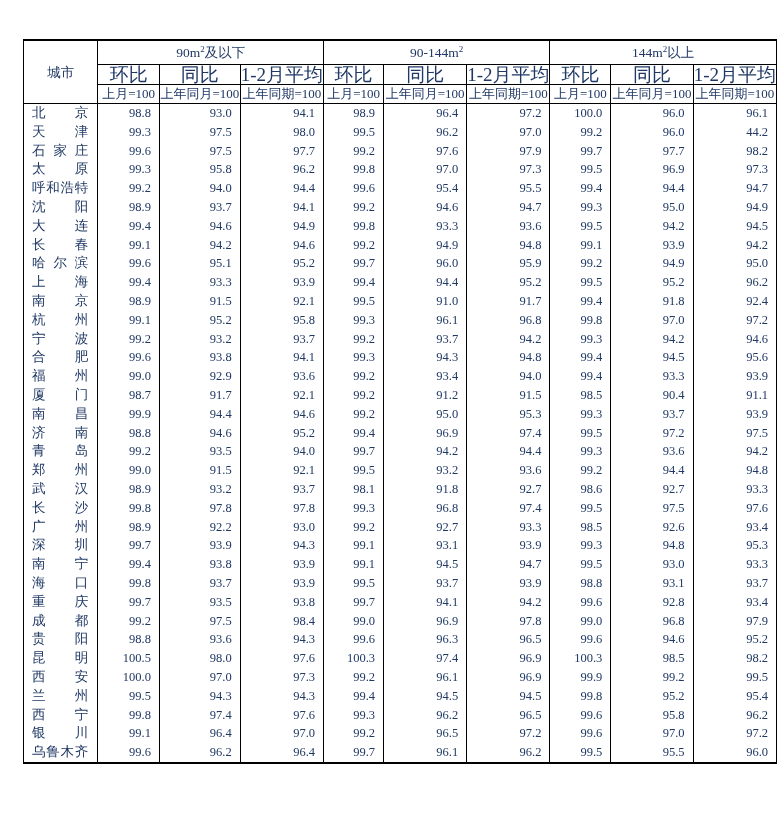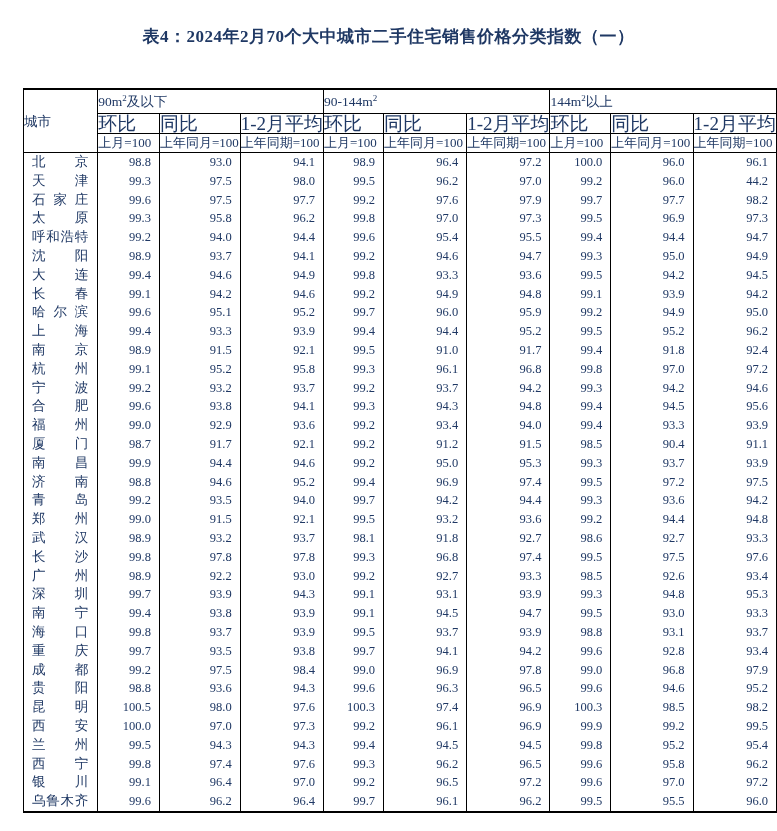--- a/index.html
+++ b/index.html
@@ -26,21 +26,21 @@
     table-layout: fixed;
     margin: 39px 0 0 23px;
     border-left: 1px solid #000;
     border-right: 1px solid #000;
     border-top: 2.5px solid #000;
     border-bottom: 2.5px solid #000;
   }
   table.idx th {
     border: 1px solid #000;
     font-weight: normal;
-    text-align: left;
+    text-align: center;
     padding: 0;
     overflow: hidden;
     white-space: nowrap;
   }
   tr.group-row th { height: 23px; font-size: 13.5px; line-height: 23px; }
   tr.measure-row th { height: 19px; font-size: 19px; line-height: 19px; }
   tr.base-row th { height: 18px; font-size: 13px; line-height: 18px; }
   th.city-h { font-size: 13.5px; }
   sup { font-size: 9px; line-height: 0; }
   table.idx tbody td {
@@ -61,21 +61,20 @@
     text-align: justify;
     text-align-last: justify;
     padding: 0 9px 0 8px;
     margin-top: 24px;
   }
 </style>
 </head>
 <body>
 
 <div class="page">
-  <div class="title">表4：2024年2月70个大中城市二手住宅销售价格分类指数（一）</div>
 
   <table class="idx">
     <colgroup>
       <col style="width:75px">
         <col style="width:64px">
         <col style="width:81px">
         <col style="width:78px">
       <col style="width:62px">
         <col style="width:84px">
         <col style="width:75px">

